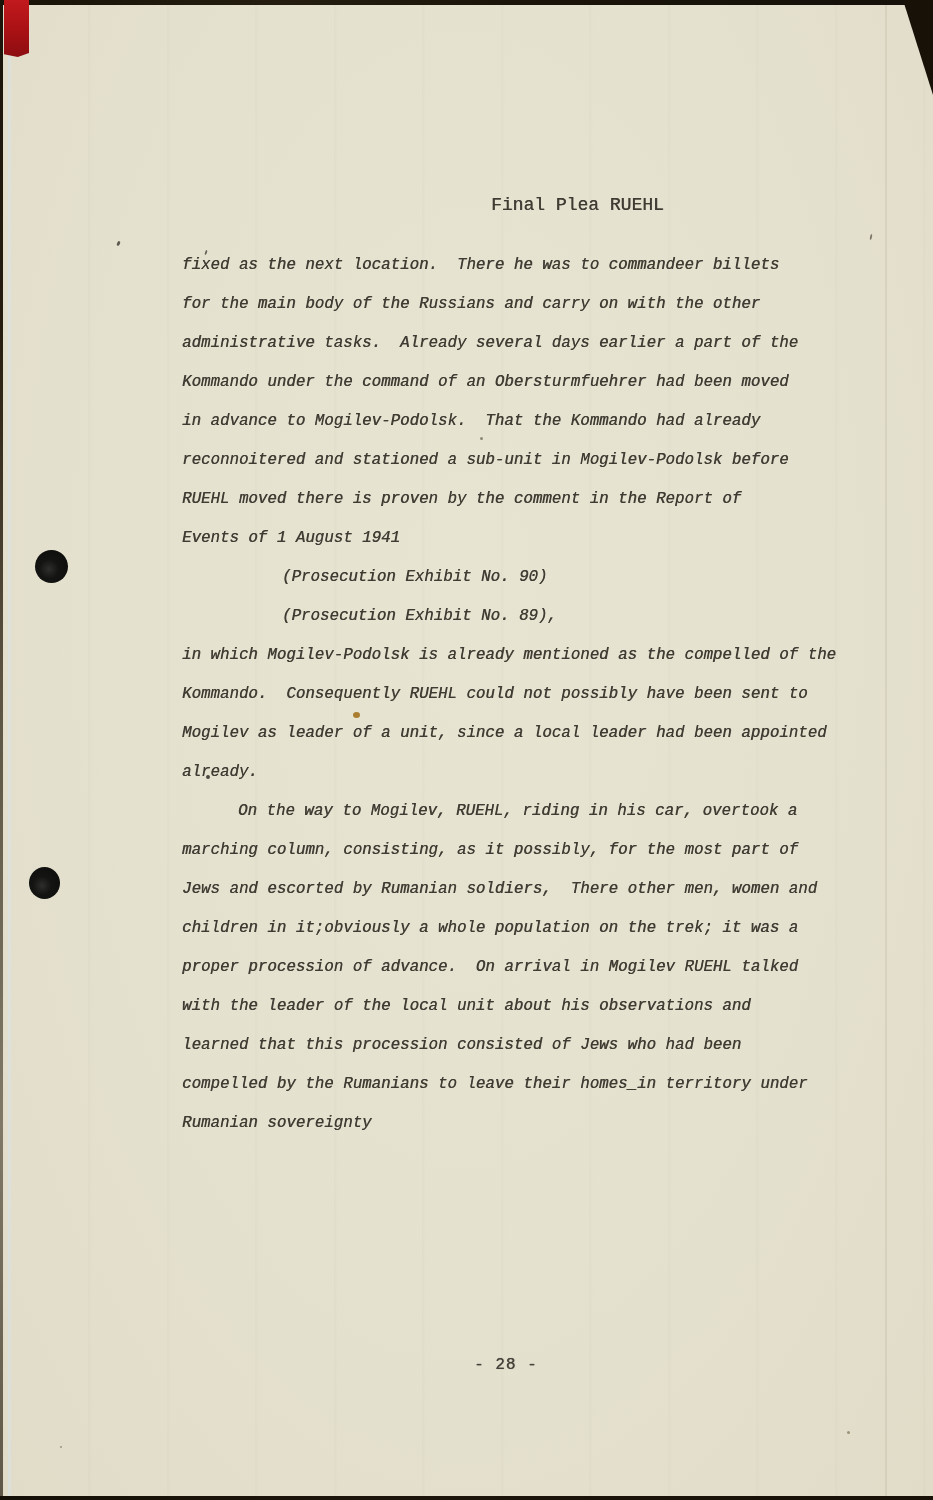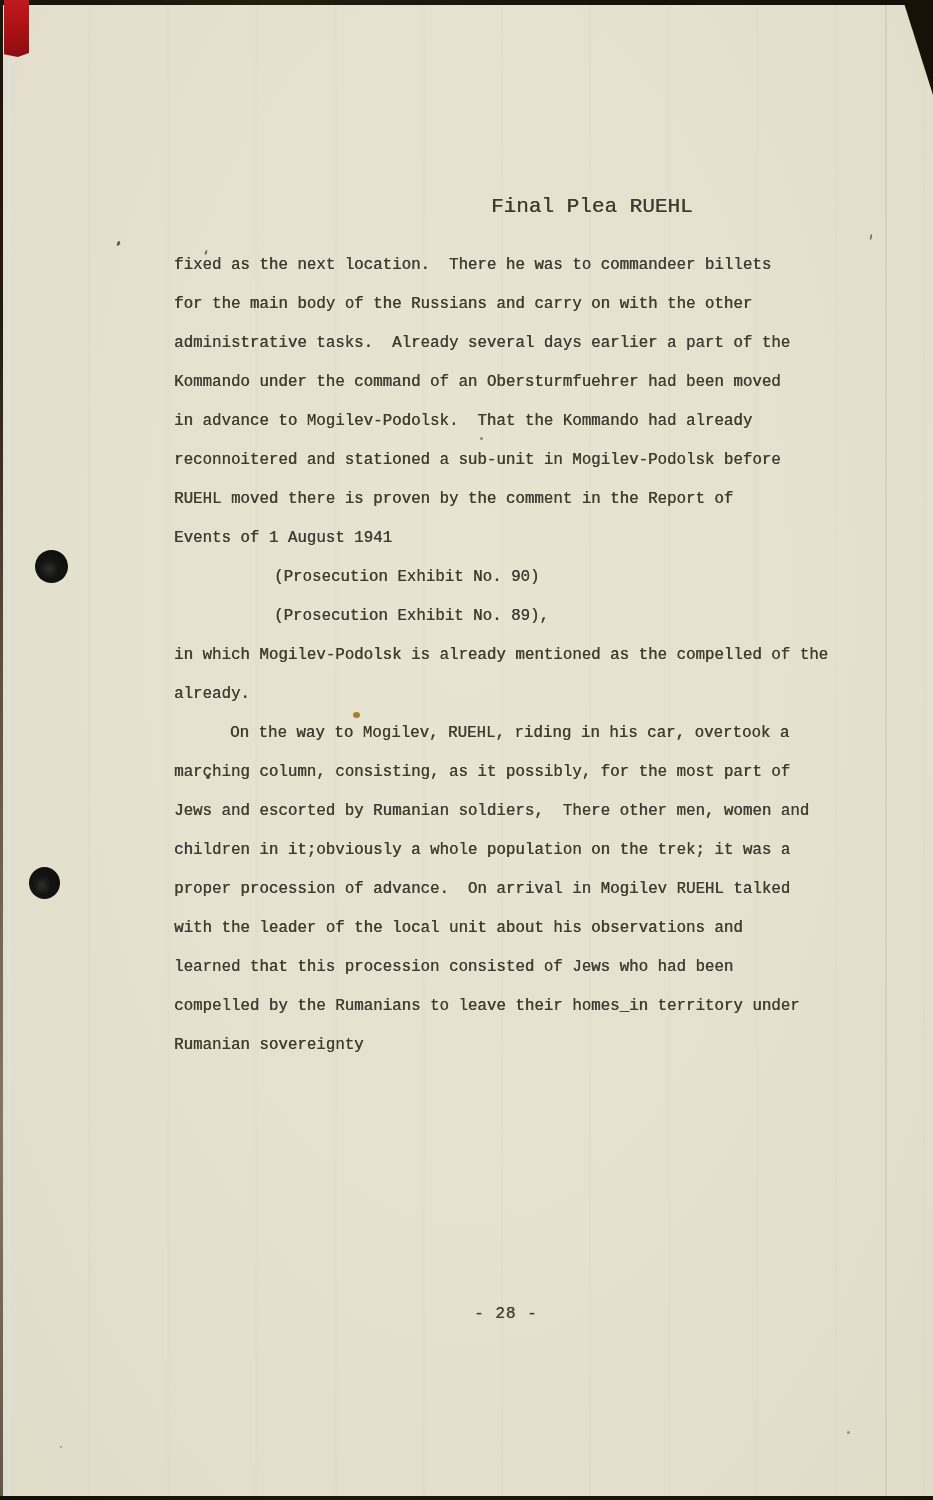--- a/index.html
+++ b/index.html
@@ -56,37 +56,37 @@
   
   .punch {
     position: absolute; border-radius: 50%;
     background: radial-gradient(circle at 42% 58%, #2e2e2c 0%, #141413 35%, #0e0e0d 75%, rgba(14,14,13,0.85) 90%, rgba(14,14,13,0) 100%);
   }
   .punch-1 { left: 35px; top: 550px; width: 33px; height: 33px; }
   .punch-2 { left: 29px; top: 867px; width: 31px; height: 32px; }
   
   .title {
     position: absolute; left: 491px; top: 195px;
-    font-size: 21px; color: #3f3b32;
+    font-size: 18px; color: #3f3b32;
     text-shadow: 0.4px 0.4px 0.6px rgba(52,48,40,0.8);
     white-space: pre;
   }
   .text-block {
-    position: absolute; left: 174px; top: 246px; width: 700px;
+    position: absolute; left: 182px; top: 246px; width: 700px; font-style: italic;
   }
   .line {
     height: 39px; line-height: 39px;
     font-size: 15.8px; color: #3f3b32;
     text-shadow: 0.4px 0.4px 0.6px rgba(52,48,40,0.8);
     white-space: pre;
   }
   .indent-exhibit { padding-left: 100px; }
   .indent-para { padding-left: 56px; }
   .page-number {
-    position: absolute; left: 474px; top: 1305px;
+    position: absolute; left: 474px; top: 1356px;
     font-size: 16px; color: #45413a; letter-spacing: 1px;
     text-shadow: 0.4px 0.4px 0.7px rgba(52,48,40,0.8);
     white-space: pre;
   }
   
   .speck { position: absolute; border-radius: 50%; }
   .speck-a { left: 117px; top: 241px; width: 3px; height: 5px; background: #5d5a50; transform: rotate(24deg); }
   .speck-b { left: 870px; top: 234px; width: 2px; height: 6px; background: #807a6c; transform: rotate(12deg); }
   .speck-c { left: 353px; top: 712px; width: 7px; height: 6px; background: #a97e2f; }
   .speck-d { left: 206px; top: 775px; width: 4px; height: 4px; background: #4c4a42; }
@@ -120,20 +120,22 @@
       <div class="line">for the main body of the Russians and carry on with the other</div>
       <div class="line">administrative tasks.  Already several days earlier a part of the</div>
       <div class="line">Kommando under the command of an Obersturmfuehrer had been moved</div>
       <div class="line">in advance to Mogilev-Podolsk.  That the Kommando had already</div>
       <div class="line">reconnoitered and stationed a sub-unit in Mogilev-Podolsk before</div>
       <div class="line">RUEHL moved there is proven by the comment in the Report of</div>
       <div class="line">Events of 1 August 1941</div>
       <div class="line indent-exhibit">(Prosecution Exhibit No. 90)</div>
       <div class="line indent-exhibit">(Prosecution Exhibit No. 89),</div>
       <div class="line">in which Mogilev-Podolsk is already mentioned as the compelled of the</div>
+      <div class="line">Kommando.  Consequently RUEHL could not possibly have been sent to</div>
+      <div class="line">Mogilev as leader of a unit, since a local leader had been appointed</div>
       <div class="line">already.</div>
       <div class="line indent-para">On the way to Mogilev, RUEHL, riding in his car, overtook a</div>
       <div class="line">marching column, consisting, as it possibly, for the most part of</div>
       <div class="line">Jews and escorted by Rumanian soldiers,  There other men, women and</div>
       <div class="line">children in it;obviously a whole population on the trek; it was a</div>
       <div class="line">proper procession of advance.  On arrival in Mogilev RUEHL talked</div>
       <div class="line">with the leader of the local unit about his observations and</div>
       <div class="line">learned that this procession consisted of Jews who had been</div>
       <div class="line">compelled by the Rumanians to leave their homes_in territory under</div>
       <div class="line">Rumanian sovereignty</div>

